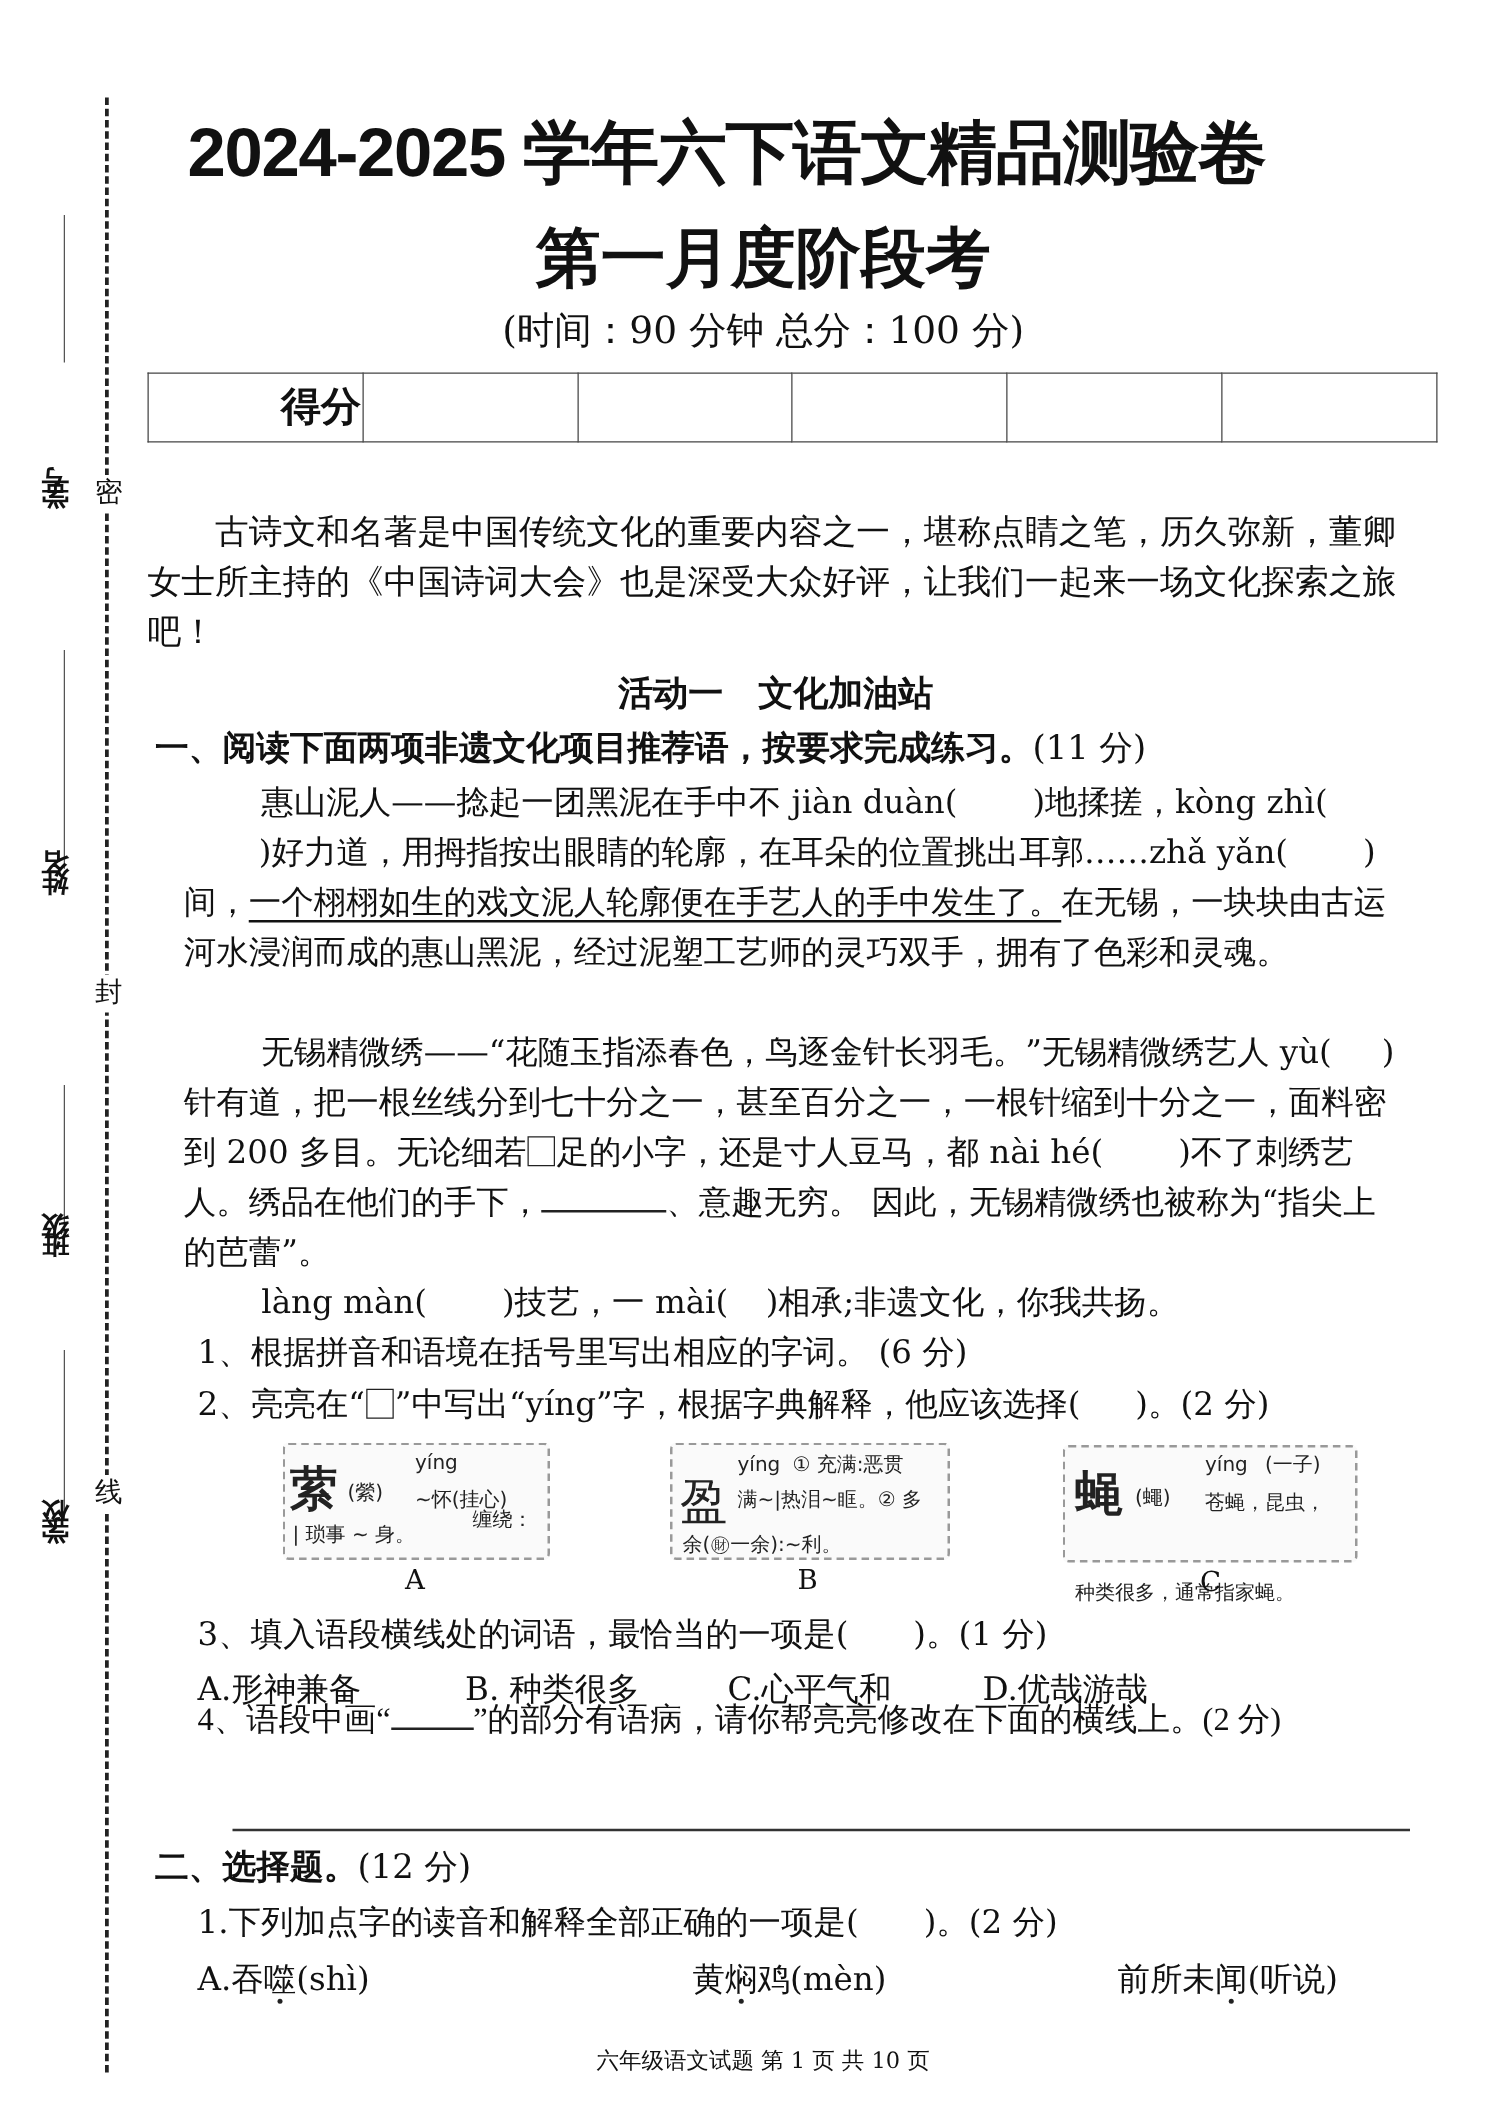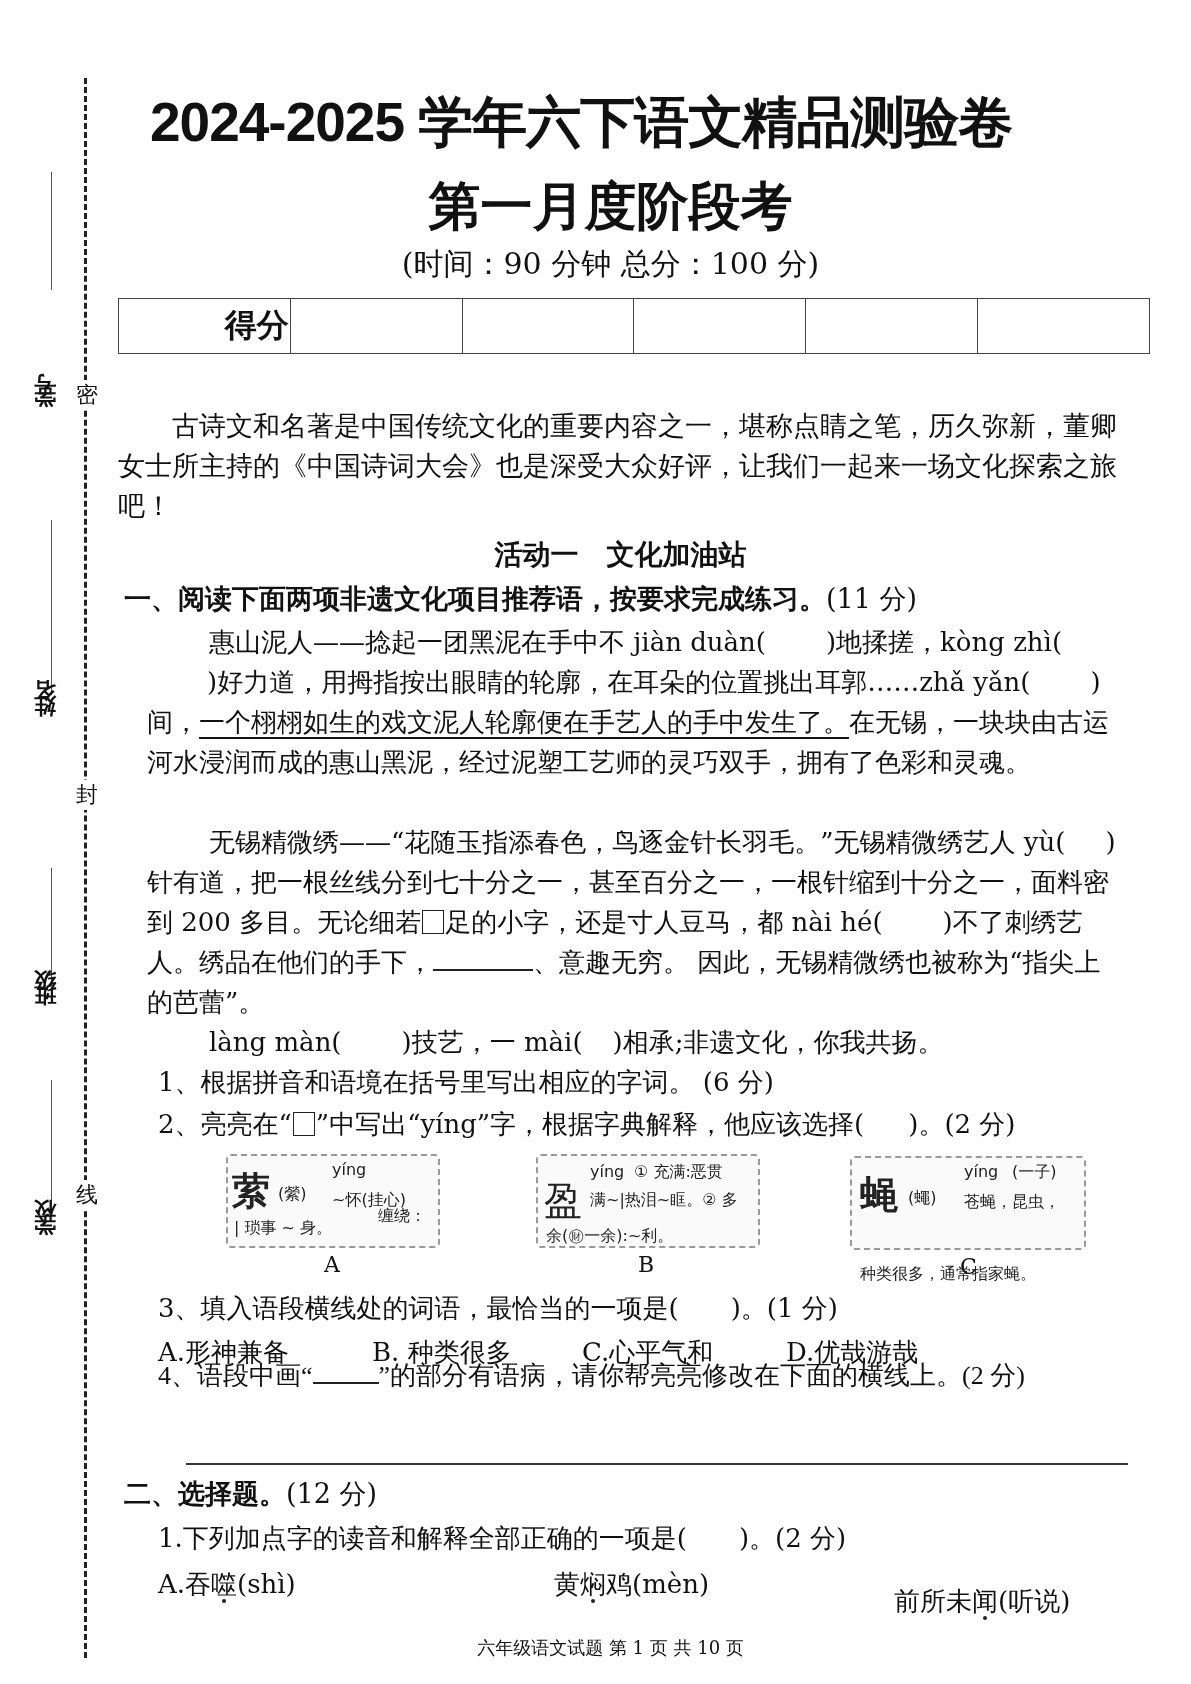--- a/index.html
+++ b/index.html
@@ -147,16 +147,16 @@
 </div>
 <div class="answer-line"></div>
 
 <div class="p q-head" style="left:124px;top:1474px;">
   <span>二、选择题。</span><span class="pts">(12 分)</span>
 </div>
 <div class="p q" style="top:1518px;">1.下列加点字的读音和解释全部正确的一项是(　　)。(2 分)</div>
 <div class="p q" style="top:1564px;width:960px;">
   <span style="position:absolute;left:0;"><span>A.吞</span><span class="dot">噬</span><span>(shì)</span></span>
   <span style="position:absolute;left:396px;"><span>黄</span><span class="dot">焖</span><span>鸡(mèn)</span></span>
-  <span style="position:absolute;left:736px;margin-top:17px;"><span>前所未</span><span class="dot">闻</span><span>(听说)</span></span>
+  <span style="position:absolute;left:736px;"><span>前所未</span><span class="dot">闻</span><span>(听说)</span></span>
 </div>
 
 <div class="footer">六年级语文试题 第 1 页 共 10 页</div>
 
 </body></html>

